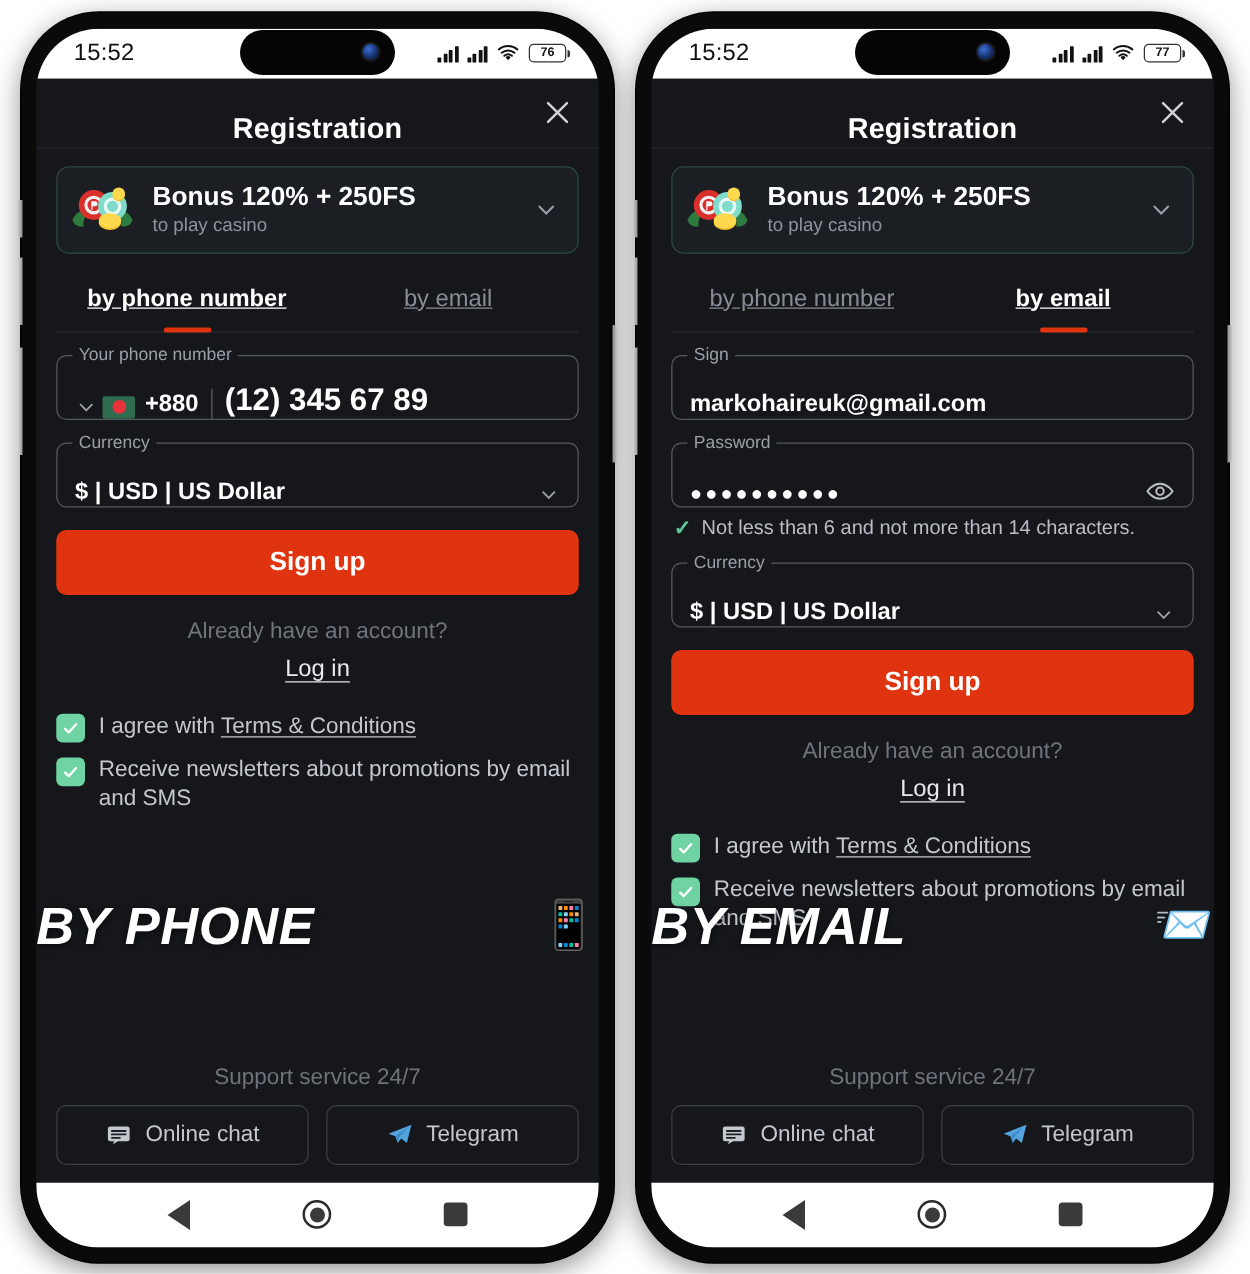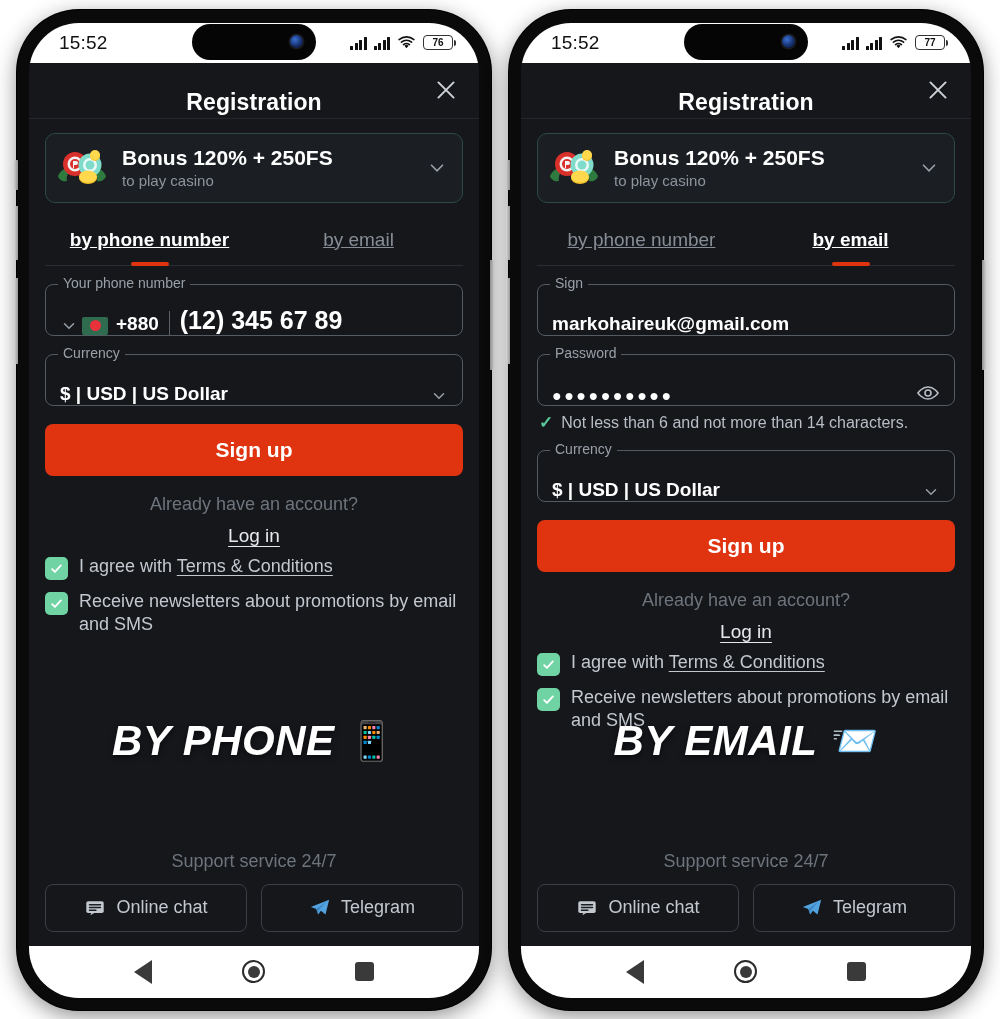--- a/index.html
+++ b/index.html
@@ -143,32 +143,32 @@
     margin-top: 18px; height: 52px; border-radius: 8px; background: #e0330f;
     display: flex; align-items: center; justify-content: center; cursor: pointer;
   }
   .signup span { color: #fff; font-size: 21px; font-weight: 700; }
 
   .already { text-align: center; color: #6e747c; font-size: 18px; margin-top: 18px; }
   .login { text-align: center; margin-top: 10px; }
   .login span { color: #e5e8ec; font-size: 19px; text-decoration: underline; text-underline-offset: 4px; cursor: pointer; }
 
   
-  .checks { margin-top: 8px; }
+  .checks { margin-top: 22px; }
   .check-row { display: flex; align-items: flex-start; gap: 11px; margin-bottom: 10px; }
   .cbox { width: 23px; height: 23px; border-radius: 5px; background: #6fd3a3; flex: none; margin-top: 2px; cursor: pointer;
           display: flex; align-items: center; justify-content: center; }
   .cbox svg { width: 15px; height: 15px; }
   .check-label { color: #c3c8cf; font-size: 18px; line-height: 1.28; }
   .check-label u { text-decoration: underline; text-underline-offset: 3px; cursor: pointer; }
 
   
   .overlay-word {
     position: absolute; left: 0; right: 0; bottom: 86px;
-    display: flex; align-items: center; justify-content: center; gap: 14px; pointer-events: none;
+    display: flex; align-items: center; justify-content: space-between; gap: 14px; pointer-events: none;
   }
   .overlay-word .w {
     color: #fff; font-size: 42px; font-weight: 700; font-style: italic;
     letter-spacing: .5px; text-shadow: 0 2px 6px rgba(0,0,0,.6);
   }
   .overlay-word .emoji { font-size: 38px; line-height: 1; }
 
   
   .footer { flex: none; padding: 0 16px 14px; }
   .support { text-align: center; color: #6e747c; font-size: 18px; margin-bottom: 12px; }

